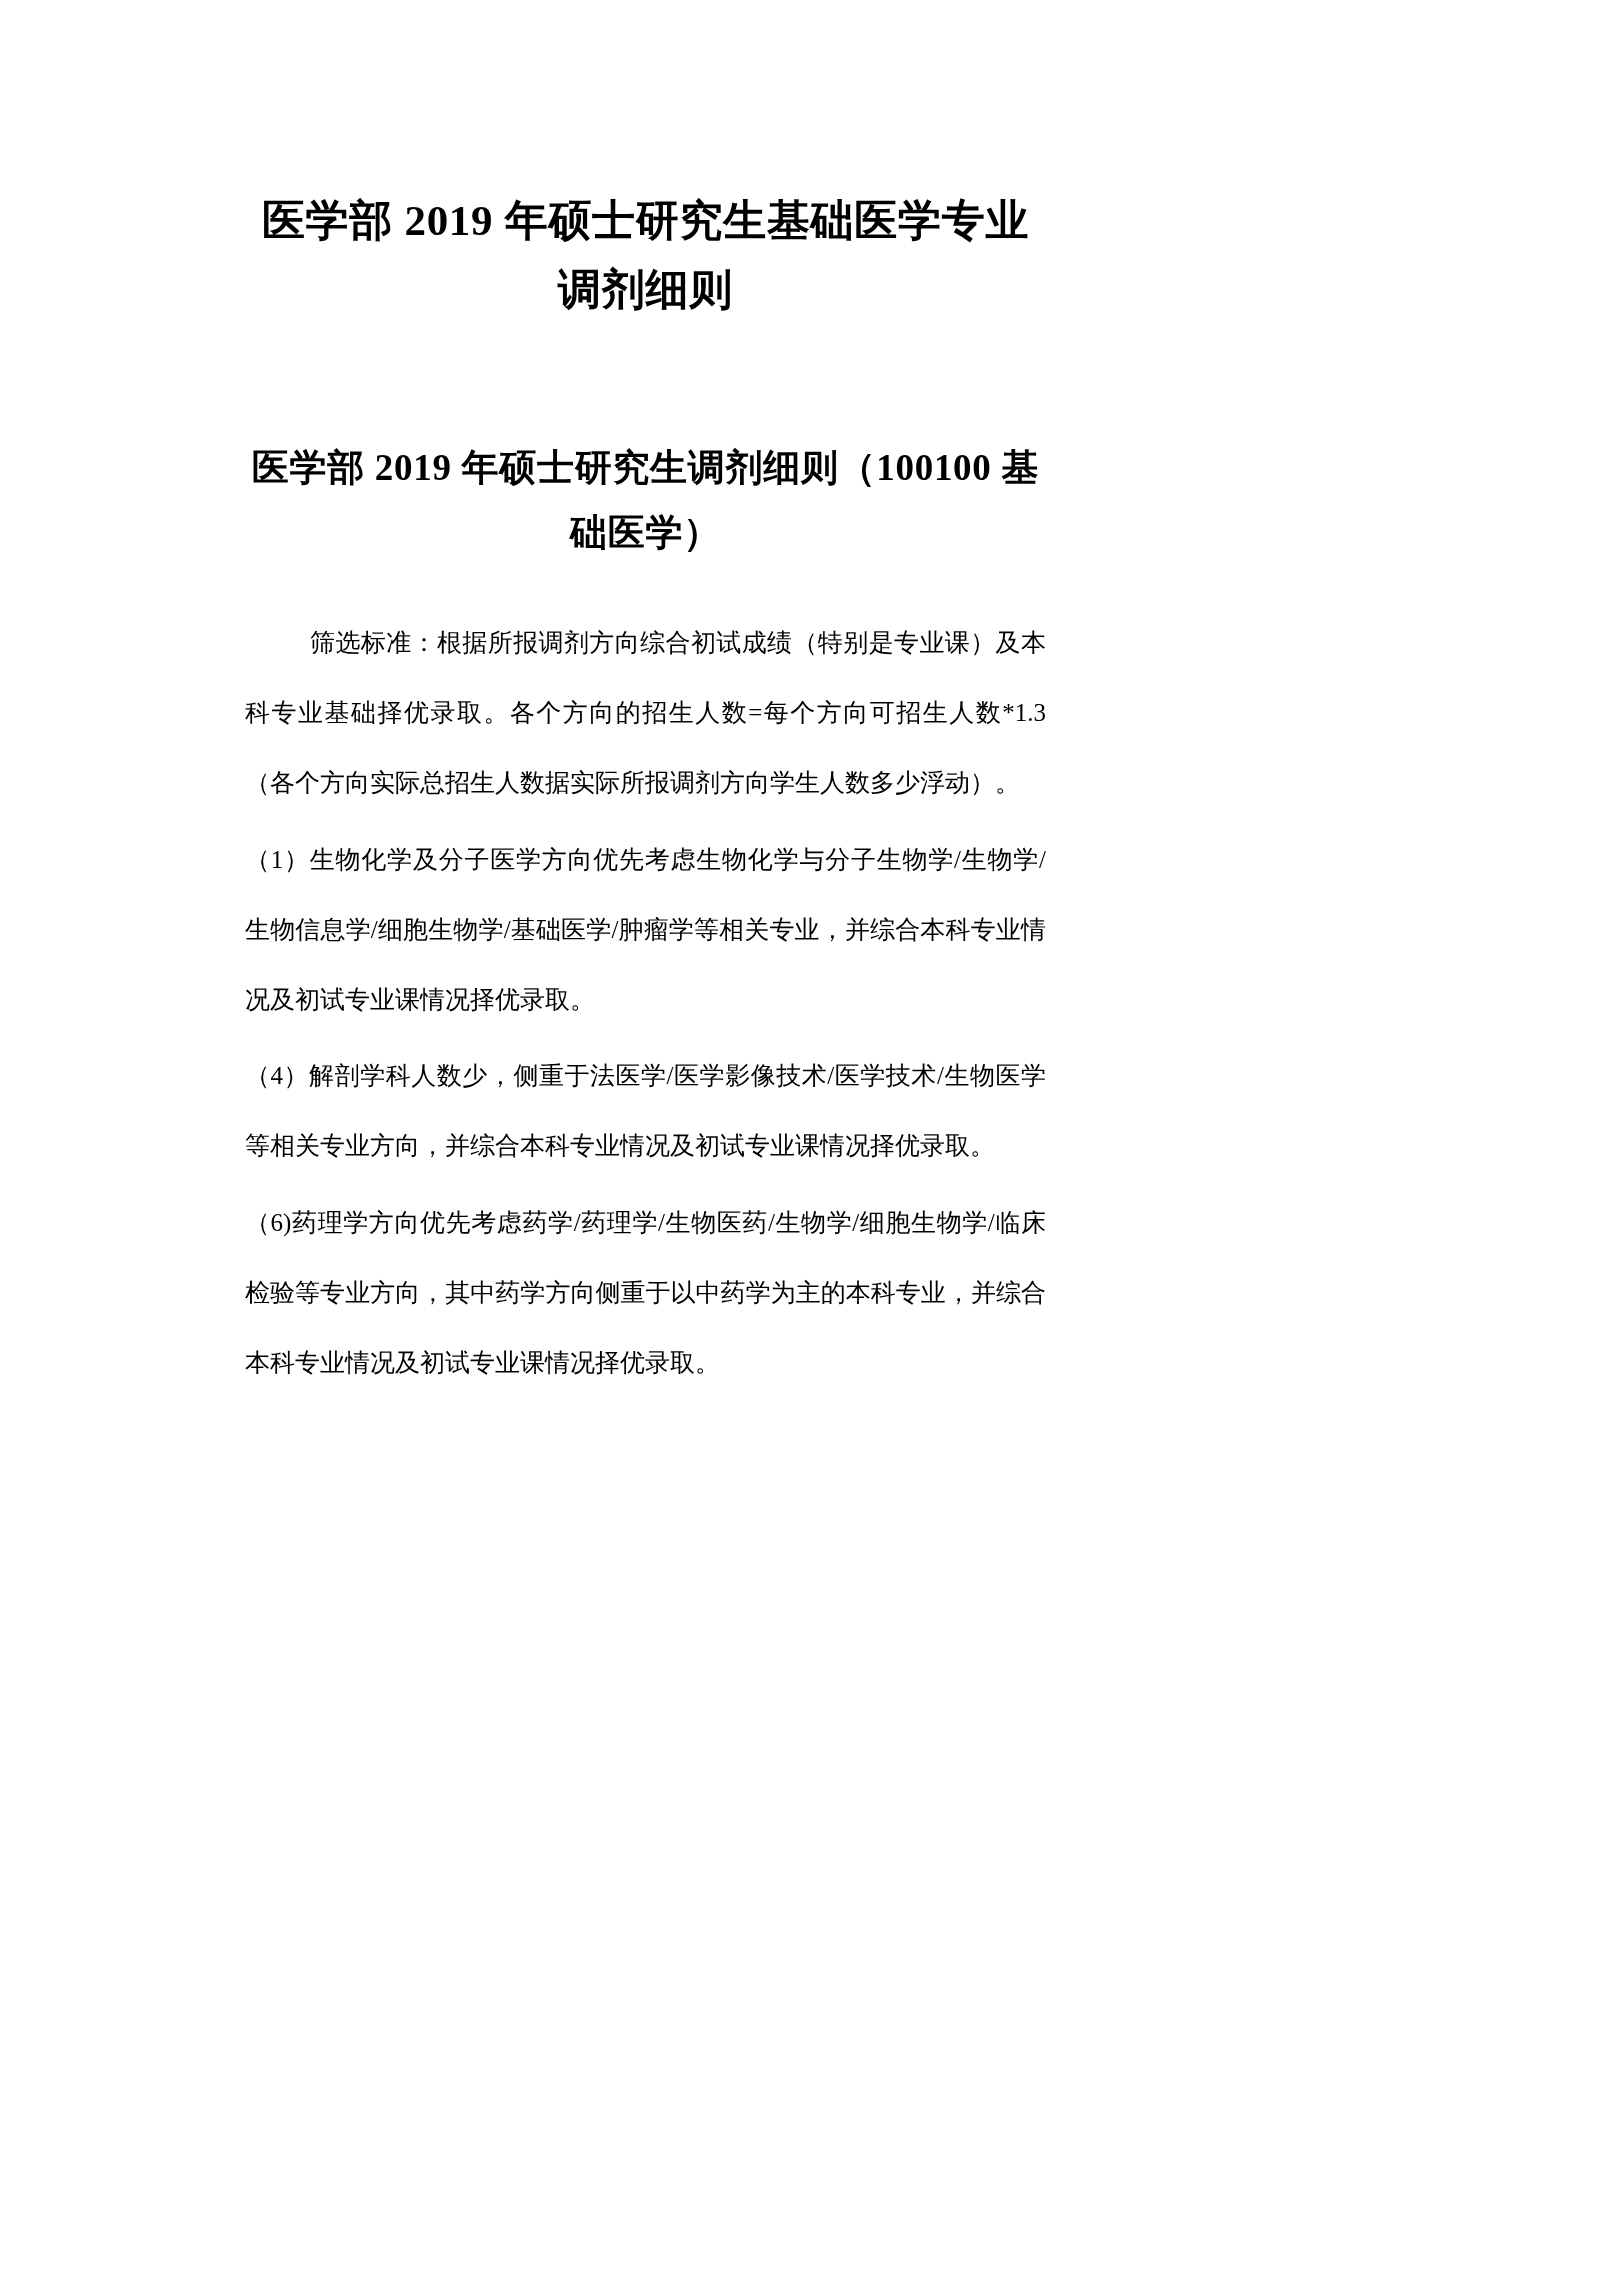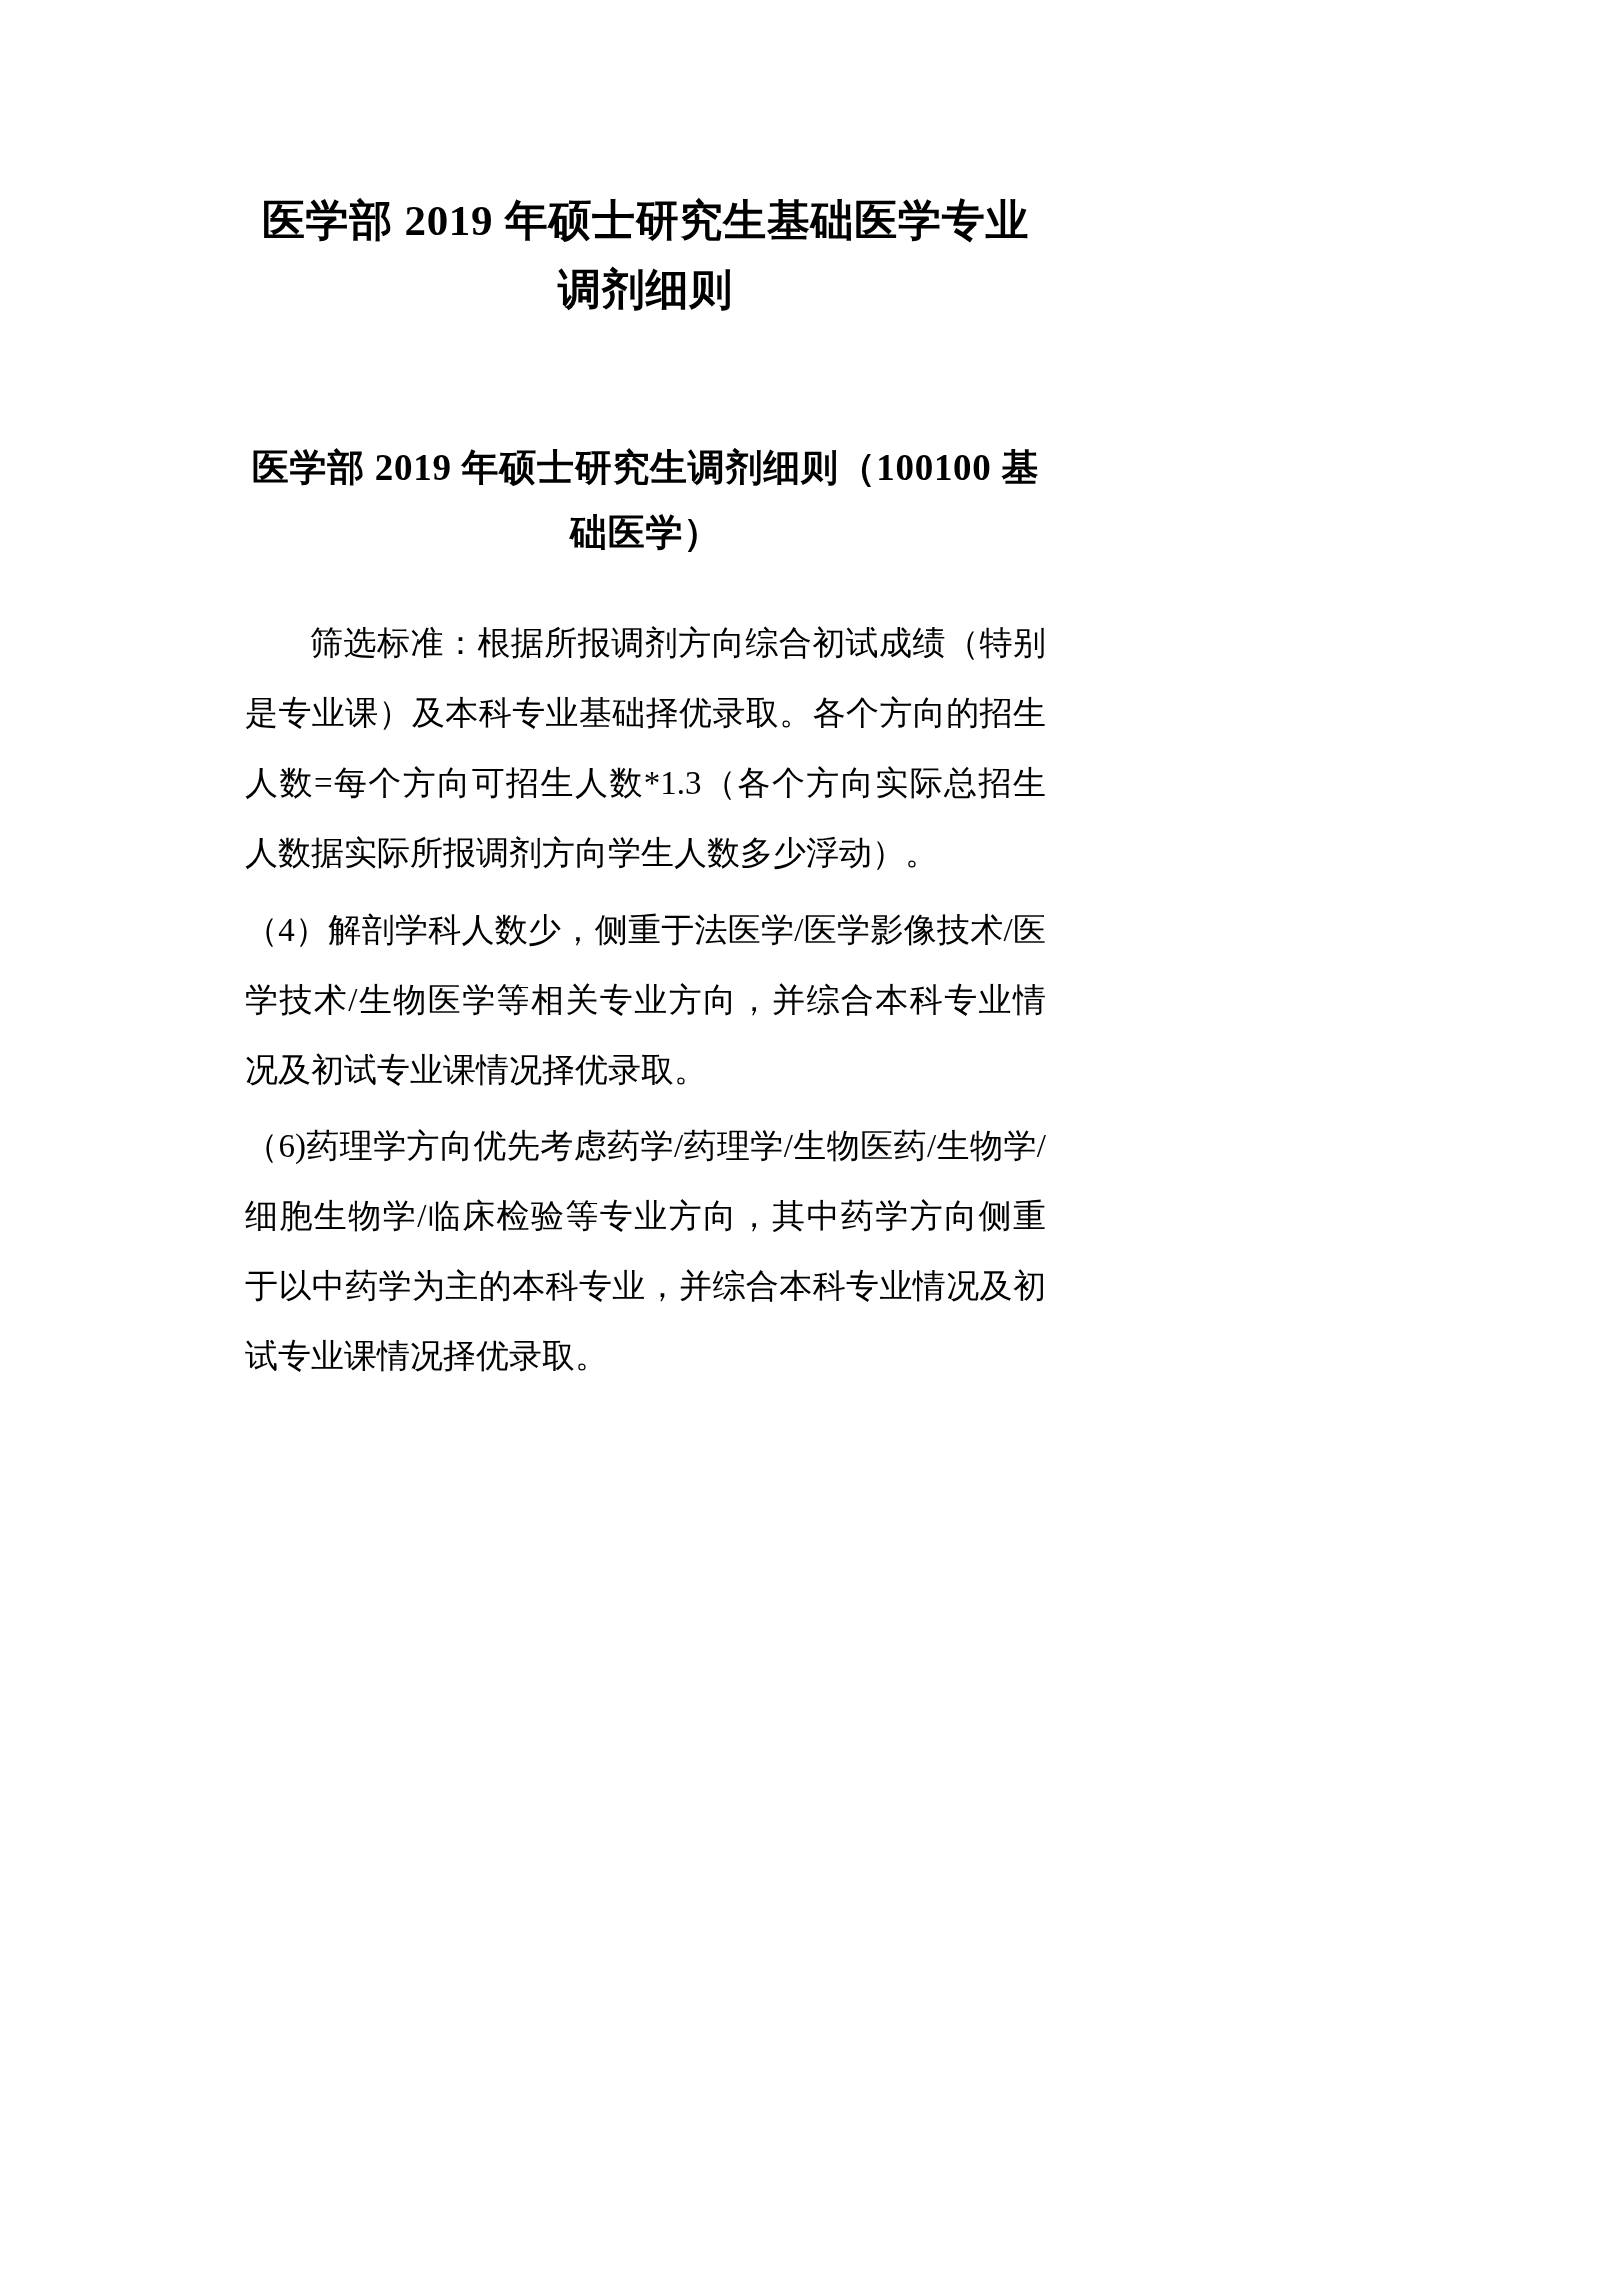--- a/index.html
+++ b/index.html
@@ -28,21 +28,21 @@
   }
   .doc-subtitle {
     font-size: 37px;
     font-weight: bold;
     text-align: center;
     line-height: 65px;
     margin: 0 0 43px 0;
     letter-spacing: 0.7px;
   }
   .doc-body p {
-    font-size: 33px;
+    font-size: 25px;
     line-height: 70px;
     margin: 0 0 6.5px 0;
     text-align: justify;
     text-justify: inter-ideograph;
     letter-spacing: 0;
     word-break: break-all;
   }
   .doc-body p.first-indent {
     text-indent: 65px;
   }
@@ -51,18 +51,19 @@
 <body>
 
 <div class="page">
 
   <h1 class="doc-title">医学部 2019 年硕士研究生基础医学专业调剂细则</h1>
 
   <h2 class="doc-subtitle">医学部 2019 年硕士研究生调剂细则（100100 基础医学）</h2>
 
   <div class="doc-body">
     <p class="first-indent">筛选标准：根据所报调剂方向综合初试成绩（特别是专业课）及本科专业基础择优录取。各个方向的招生人数=每个方向可招生人数*1.3（各个方向实际总招生人数据实际所报调剂方向学生人数多少浮动）。</p>
+    <p>（1）生物化学及分子医学方向优先考虑生物化学与分子生物学/生物学/生物信息学/细胞生物学/基础医学/肿瘤学等相关专业，并综合本科专业情况及初试专业课情况择优录取。</p>
     <p>（4）解剖学科人数少，侧重于法医学/医学影像技术/医学技术/生物医学等相关专业方向，并综合本科专业情况及初试专业课情况择优录取。</p>
     <p>（6)药理学方向优先考虑药学/药理学/生物医药/生物学/细胞生物学/临床检验等专业方向，其中药学方向侧重于以中药学为主的本科专业，并综合本科专业情况及初试专业课情况择优录取。</p>
   </div>
 
 </div>
 
 
 </body></html>

